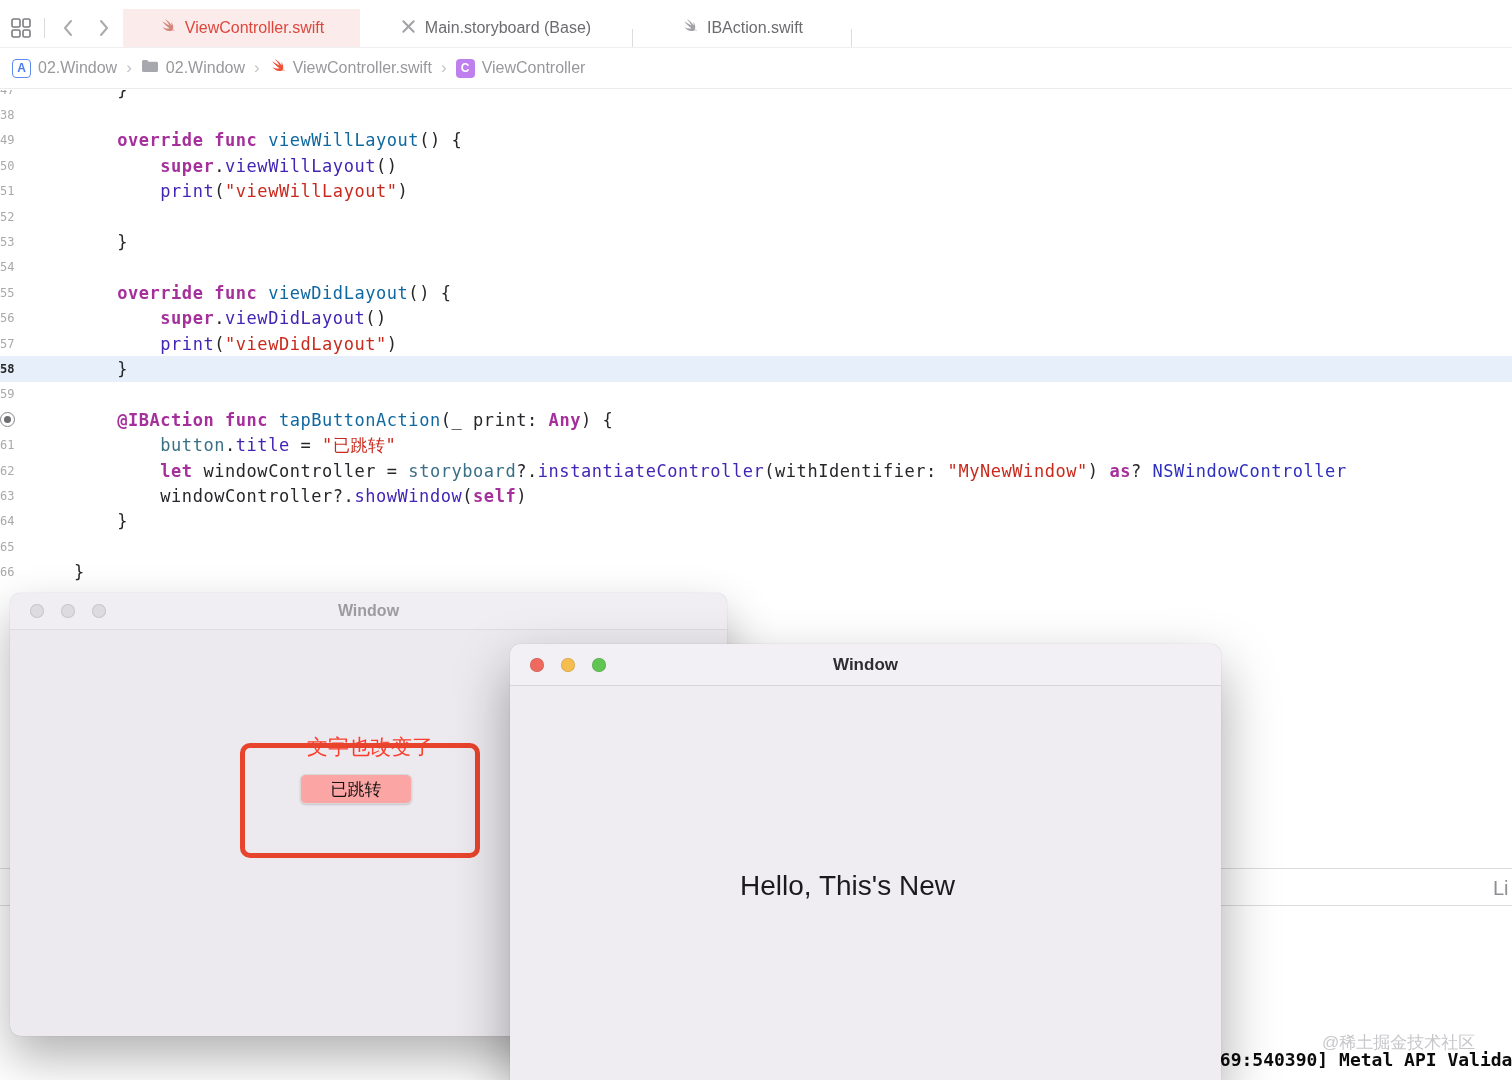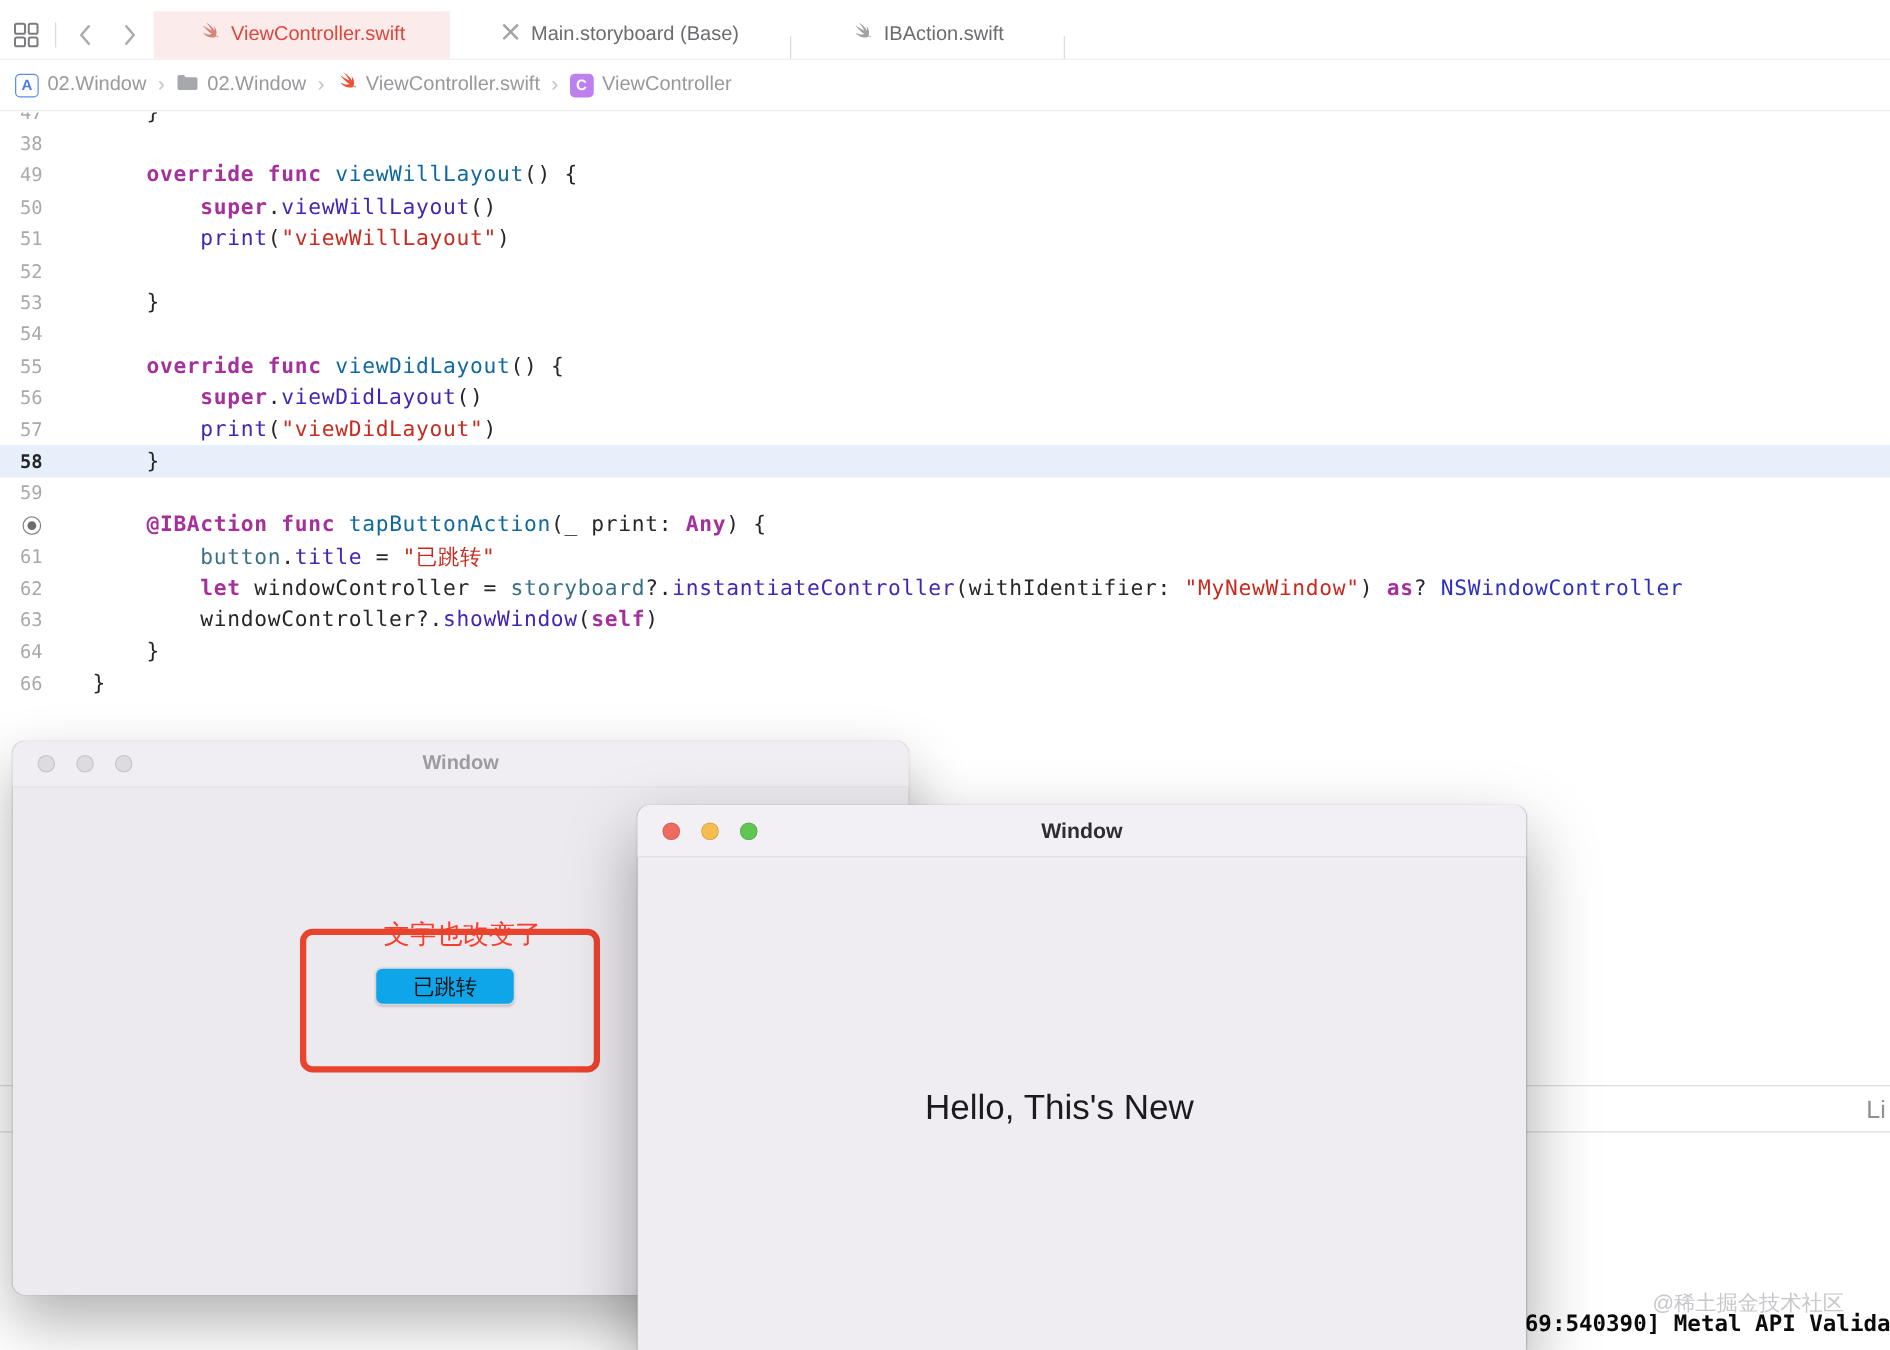--- a/index.html
+++ b/index.html
@@ -26,22 +26,22 @@
   .badge { width:19px; height:19px; border-radius:4px; display:flex; align-items:center;
            justify-content:center; font-size:12px; font-weight:bold; }
   .badge-app { background:#fff; border:1.5px solid #5d8bf0; color:#4a7bef; }
   .badge-class { background:#bf80ef; color:#fff; }
 
   
   .editor { position:absolute; top:90px; left:0; width:1512px; height:496px; overflow:hidden; z-index:0; }
   .editor-inner { margin-top:-13px; }
   .code-row { display:flex; align-items:center; height:25.4px; }
   .code-row.hl { background:#e7effb; }
-  .gutter { flex:0 0 58px; width:58px; text-align:center; padding-right:8px;
-            font-family:"DejaVu Sans Mono", monospace; font-size:15px; color:#a9a9a9; }
+  .gutter { flex:0 0 58px; width:58px; text-align:left; padding-right:8px;
+            font-family:"DejaVu Sans Mono", monospace; font-size:12px; color:#a9a9a9; }
   .code-row.hl .gutter { color:#262626; font-weight:bold; }
   .code { font-family:"DejaVu Sans Mono", monospace; font-size:17px; letter-spacing:0.55px;
           white-space:pre; padding-left:16px; color:#27272b; }
   .tok-k { color:#a5309b; font-weight:bold;text-align:right; }
   .tok-d { color:#0f68a0; }
   .tok-c { color:#4325b5; }
   .tok-s { color:#c92a1d; }
   .tok-t { color:#3a7085; }
   .tok-y { color:#2e2fbf; }
   .tok-p { color:#27272b; }
@@ -65,21 +65,21 @@
 
   .window-back { left:10px; top:593px; width:717px; height:443px; background:#eceaef; z-index:2; }
   .window-back .titlebar { height:37px; background:#f0eef2; border-bottom:1px solid #dedce1; }
   .window-back .titlebar .wtitle { color:#9d9aa0; font-weight:bold; font-size:16px; }
   .light-gray { background:#dddbe0; box-shadow:inset 0 0 0 1px #c9c7cd; }
 
   .changed-label { position:absolute; top:100px; left:250px; width:220px; text-align:center;
                    color:#fa3d2d; font-size:21px;margin-top:40px; }
   .anno-rect { position:absolute; left:230px; top:150px; width:240px; height:115px;
                border:5px solid #e8432d; border-radius:10px; }
-  .jump-button { position:absolute; left:55px; top:26px; width:112px; height:30px; background:#0ea5e9;
+  .jump-button { position:absolute; left:55px; top:26px; width:112px; height:30px; background:#fca5a5;
                  border:1px solid #d8d8d8; border-radius:6px; box-shadow:0 1px 2px rgba(0,0,0,.16);
                  display:flex; align-items:center; justify-content:center; font-size:17px; color:#111; }
 
   .window-front { left:510px; top:644px; width:711px; height:436px; background:#efedf2;
                   border-radius:10px 10px 0 0; z-index:3;
                   box-shadow:0 24px 55px rgba(0,0,0,.35), 0 0 1px rgba(0,0,0,.3); }
   .window-front .titlebar { height:42px; background:#f2f0f5; border-bottom:1px solid #d7d5da; }
   .window-front .titlebar .wtitle { color:#2f2d31; font-weight:bold; font-size:17px; }
   .light-red { background:#ee6a5f; }
   .light-yellow { background:#f5bd4f; }
@@ -244,20 +244,24 @@
       </div>
       <div class="code-row">
         <span class="gutter">63</span>
         <span class="code"><span class="tok-p">        windowController?.</span><span class="tok-c">showWindow</span><span class="tok-p">(</span><span class="tok-k">self</span><span class="tok-p">)</span></span>
       </div>
       <div class="code-row">
         <span class="gutter">64</span>
         <span class="code"><span class="tok-p">    }</span></span>
       </div>
       <div class="code-row">
+        <span class="gutter">65</span>
+        <span class="code"></span>
+      </div>
+      <div class="code-row">
         <span class="gutter">66</span>
         <span class="code"><span class="tok-p">}</span></span>
       </div>
     </div>
 </div>
 
 <div class="hline" style="top:868px"></div>
 <div class="hline" style="top:905px"></div>
 <div class="li-label">Li</div>
 <div class="console-text">369:540390] Metal API Validation</div>

